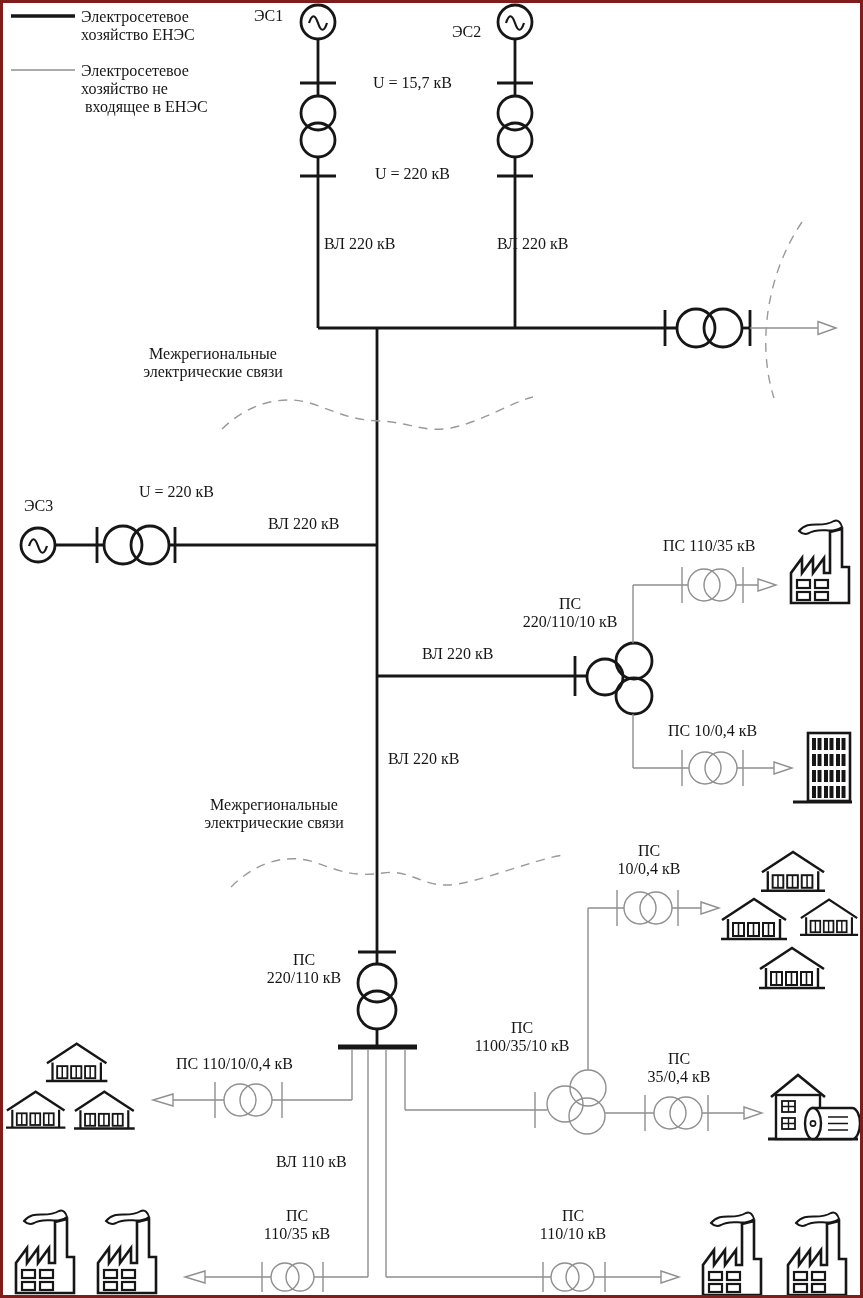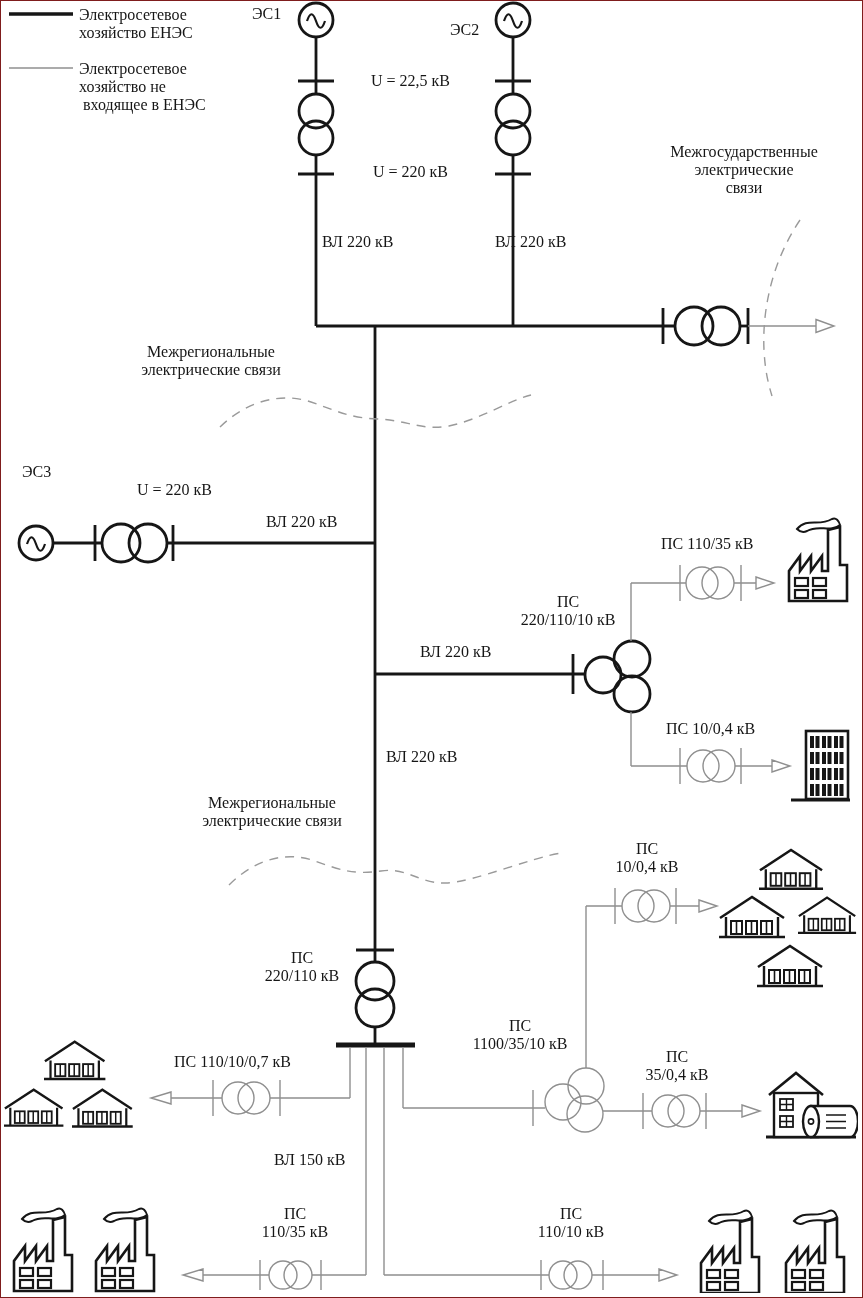--- a/index.html
+++ b/index.html
@@ -1,18 +1,18 @@
 <!DOCTYPE html>
 <html><head>
 <meta charset="utf-8">
 <style>
   html,body{margin:0;padding:0;background:#fff;}
   #stage{
     position:relative; width:863px; height:1298px; box-sizing:border-box;
-    background:#fff; border:1px solid #7f1d1d; overflow:hidden;
+    background:#fff; border:3px solid #7f1d1d; overflow:hidden;
     font-family:"Liberation Serif", serif; color:#161616;
   }
   #stage svg{position:absolute; left:0; top:0;}
   .lbl{
     position:absolute; font-size:16px; line-height:1.14;
     white-space:pre-line; color:#161616;
   }
   .ctr{text-align:center; transform:translateX(-50%);}
   .prewrap{white-space:pre-wrap;}
 </style>
@@ -262,56 +262,53 @@
 </svg>
 
 <div class="lbl" style="left:78px; top:5px">Электросетевое
 хозяйство ЕНЭС</div>
 <div class="lbl prewrap" style="left:78px; top:59px">Электросетевое
 хозяйство не
  входящее в ЕНЭС</div>
 
 <div class="lbl" style="left:251px; top:4px">ЭС1</div>
 <div class="lbl" style="left:449px; top:20px">ЭС2</div>
-<div class="lbl" style="left:370px; top:71px">U = 22,5 кВ</div>
+<div class="lbl" style="left:370px; top:71px">U = 15,7 кВ</div>
 <div class="lbl" style="left:372px; top:162px">U = 220 кВ</div>
 
-<div class="lbl ctr" style="left:743px; top:142px">Межгосударственные
-электрические
-связи</div>
 
 <div class="lbl" style="left:321px; top:232px">ВЛ 220 кВ</div>
 <div class="lbl" style="left:494px; top:232px">ВЛ 220 кВ</div>
 
 <div class="lbl ctr" style="left:210px; top:342px">Межрегиональные
 электрические связи</div>
 
-<div class="lbl" style="left:21px; top:462px">ЭС3</div>
+<div class="lbl" style="left:21px; top:494px">ЭС3</div>
 <div class="lbl" style="left:136px; top:480px">U = 220 кВ</div>
 <div class="lbl" style="left:265px; top:512px">ВЛ 220 кВ</div>
 
 <div class="lbl" style="left:660px; top:534px">ПС 110/35 кВ</div>
 <div class="lbl ctr" style="left:567px; top:592px">ПС
 220/110/10 кВ</div>
 <div class="lbl" style="left:419px; top:642px">ВЛ 220 кВ</div>
 <div class="lbl" style="left:665px; top:719px">ПС 10/0,4 кВ</div>
 
 <div class="lbl" style="left:385px; top:747px">ВЛ 220 кВ</div>
 <div class="lbl ctr" style="left:271px; top:793px">Межрегиональные
 электрические связи</div>
 
 <div class="lbl ctr" style="left:646px; top:839px">ПС
 10/0,4 кВ</div>
 <div class="lbl ctr" style="left:301px; top:948px">ПС
 220/110 кВ</div>
 <div class="lbl ctr" style="left:519px; top:1016px">ПС
 1100/35/10 кВ</div>
-<div class="lbl" style="left:173px; top:1052px">ПС 110/10/0,7 кВ</div>
+<div class="lbl" style="left:173px; top:1052px">ПС 110/10/0,4 кВ</div>
 <div class="lbl ctr" style="left:676px; top:1047px">ПС
 35/0,4 кВ</div>
 
-<div class="lbl" style="left:273px; top:1150px">ВЛ 150 кВ</div>
+<div class="lbl" style="left:273px; top:1150px">ВЛ 110 кВ</div>
 <div class="lbl ctr" style="left:294px; top:1204px">ПС
 110/35 кВ</div>
 <div class="lbl ctr" style="left:570px; top:1204px">ПС
 110/10 кВ</div>
 
 </div>
 
 </body></html>

